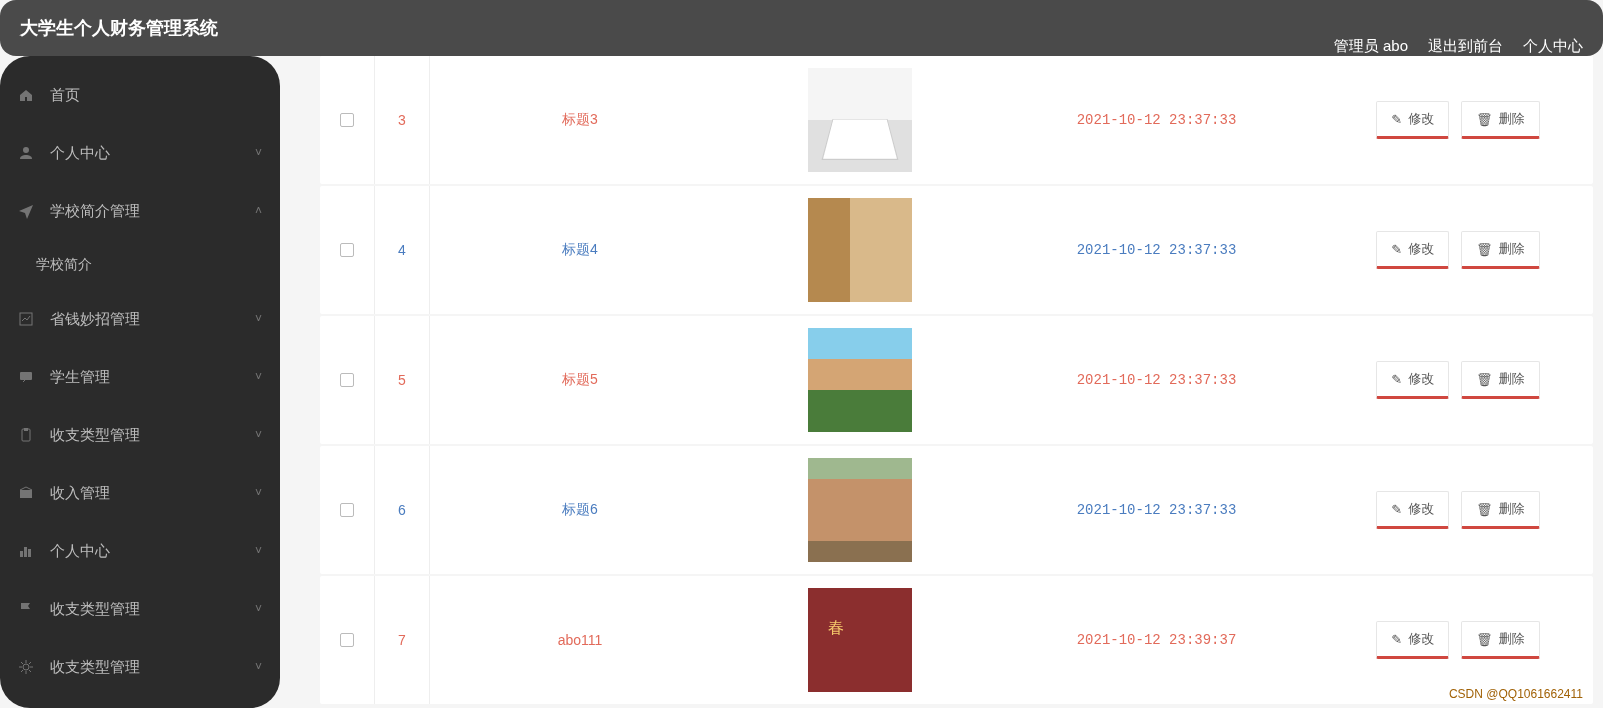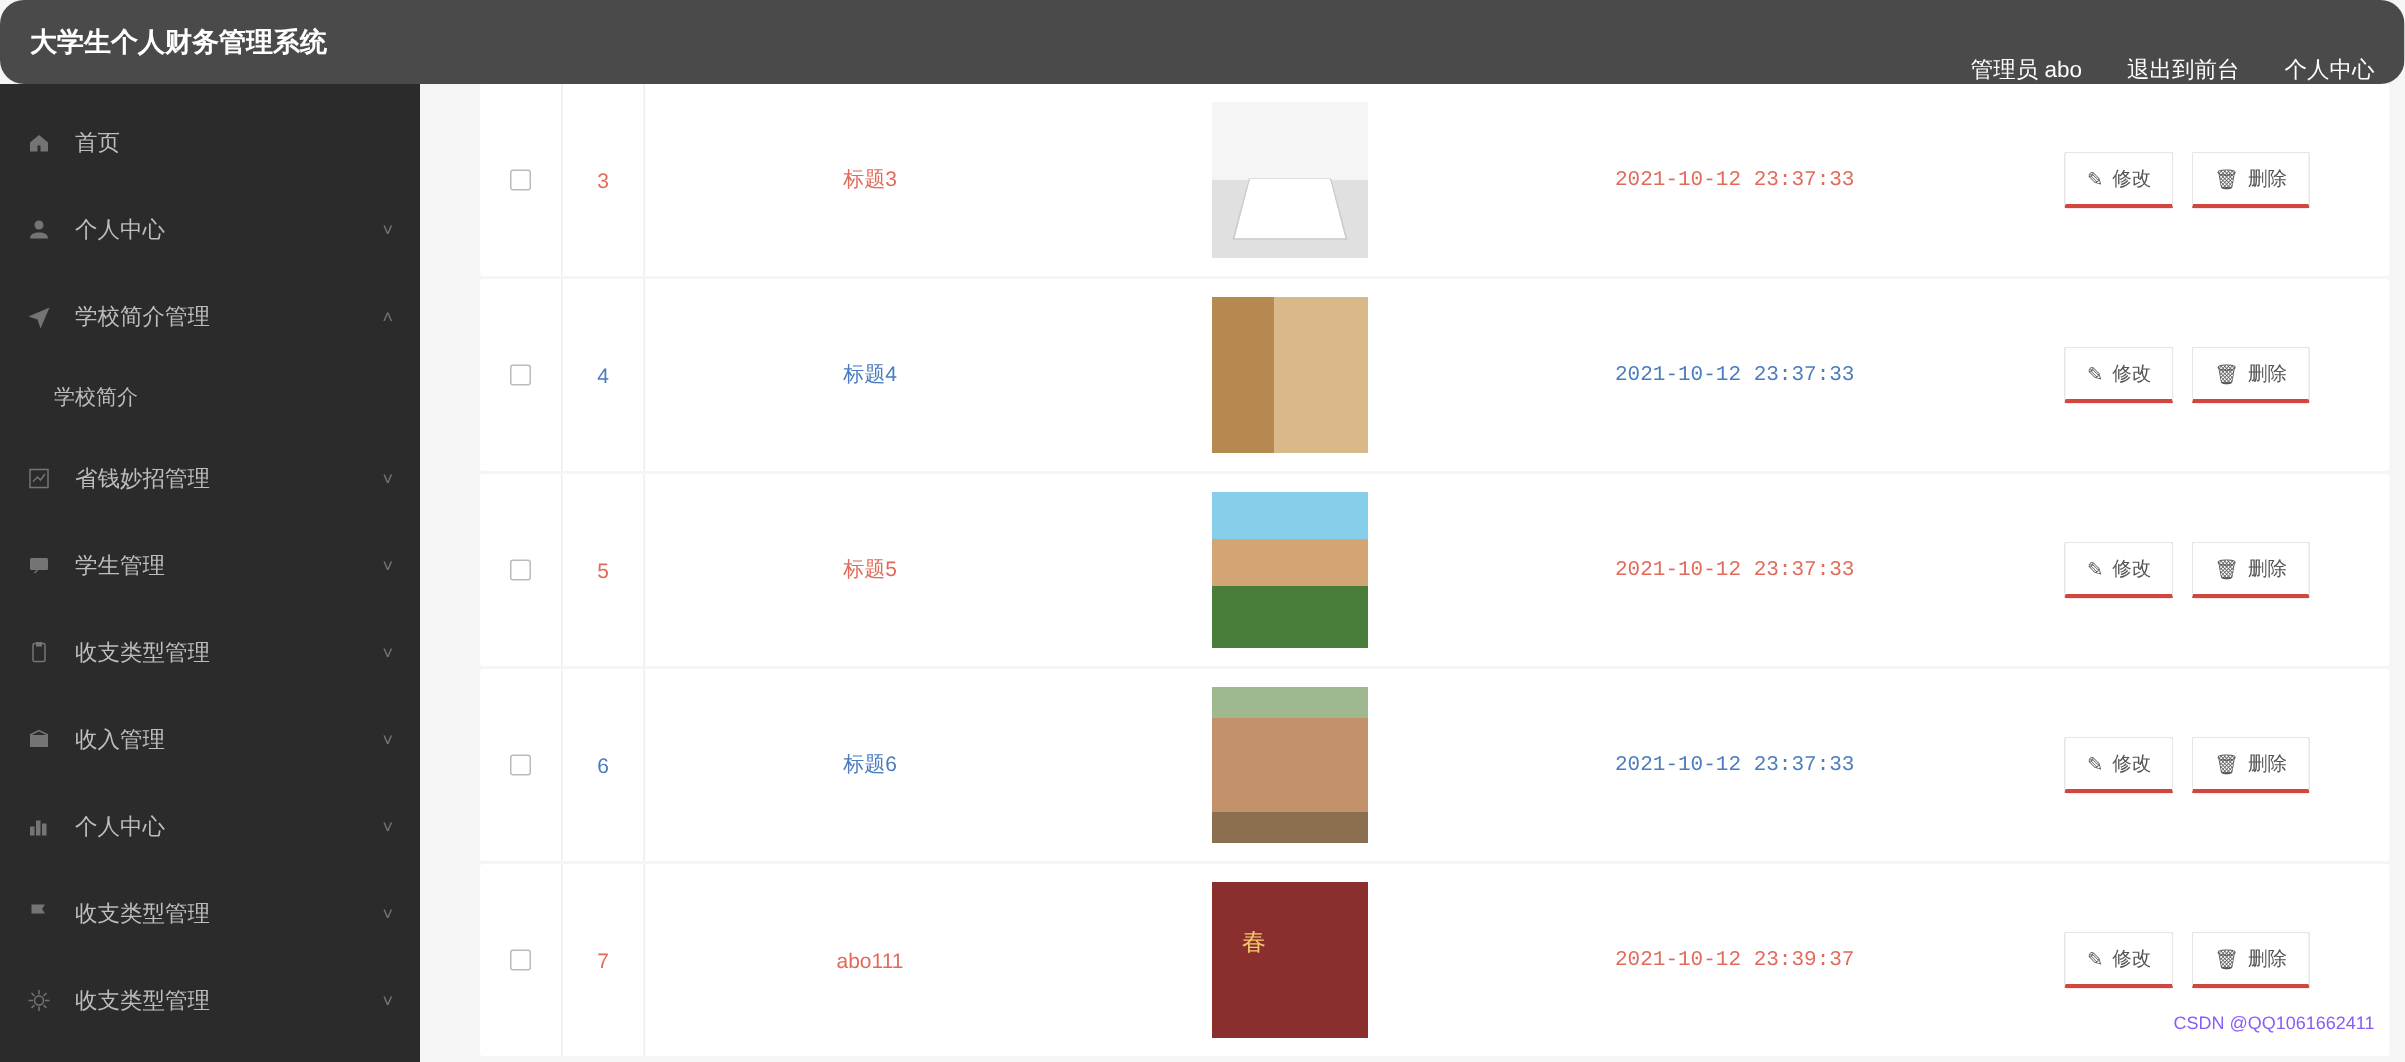--- a/index.html
+++ b/index.html
@@ -9,31 +9,32 @@
       height: 56px;
       background: #4a4a4a;
       display: flex;
       align-items: center;
       justify-content: space-between;
       padding: 0 20px;
       color: #fff;
       border-radius: 16px;
     }
     .header .title { font-size: 18px; font-weight: bold; }
-    .header .right { display: flex; gap: 30px; font-size: 15px; margin-top: 36px; }
+    .header .right { display: flex; gap: 20px; font-size: 15px; margin-top: 36px; }
     .header .right span { cursor: pointer; }
     
     .body { display: flex; height: calc(100% - 56px); }
     
     .sidebar {
       width: 280px;
       background: #2b2b2b;
       color: #bdbdbd;
       padding-top: 10px;
       overflow-y: auto;
+      border-radius: 30px;
     }
     .nav-item {
       display: flex;
       align-items: center;
       height: 58px;
       padding: 0 18px;
       cursor: pointer;
       font-size: 15px;
       position: relative;
     }
@@ -81,21 +82,21 @@
     .checkbox { width:14px; height:14px; border:1px solid #bbb; border-radius:2px; background:#fff; }
     
     .thumb.t3 { background: linear-gradient(#f5f5f5 50%, #e0e0e0 50%); position:relative;}
     .thumb.t3::after{content:"";position:absolute;bottom:10px;left:20px;right:20px;height:50px;background:#fff;transform:perspective(100px) rotateX(40deg);border:1px solid #ccc;}
     .thumb.t4 { background: linear-gradient(90deg,#b5894f 0 40%, #d9b98a 40%); }
     .thumb.t5 { background: linear-gradient(#87ceeb 0 30%, #d4a574 30% 60%, #4a7c3a 60%); }
     .thumb.t6 { background: linear-gradient(#9fb88f 0 20%, #c4926a 20% 80%, #8a7050 80%); }
     .thumb.t7 { background:#8b2e2e; position:relative; }
     .thumb.t7::after{content:"春";position:absolute;top:30px;left:20px;color:#f5c96b;font-size:16px;}
     
-    .watermark { position:fixed; right:20px; bottom:19px; color:#8b5cf6; font-size:12px;}
+    .watermark { position:fixed; right:20px; bottom:7px; color:#a16207; font-size:12px;}
     
     svg { width:16px; height:16px; }
   </style>
 </head>
 <body>
 
 <div class="header">
   <div class="title">大学生个人财务管理系统</div>
   <div class="right">
     <span>管理员 abo</span>

